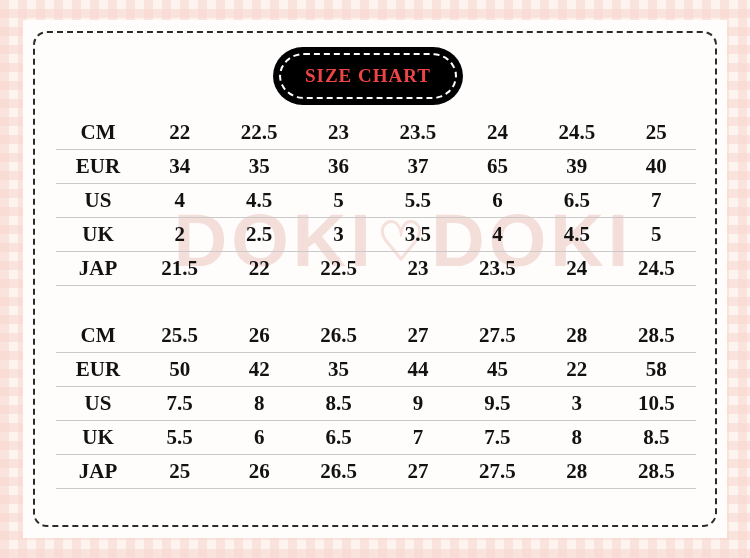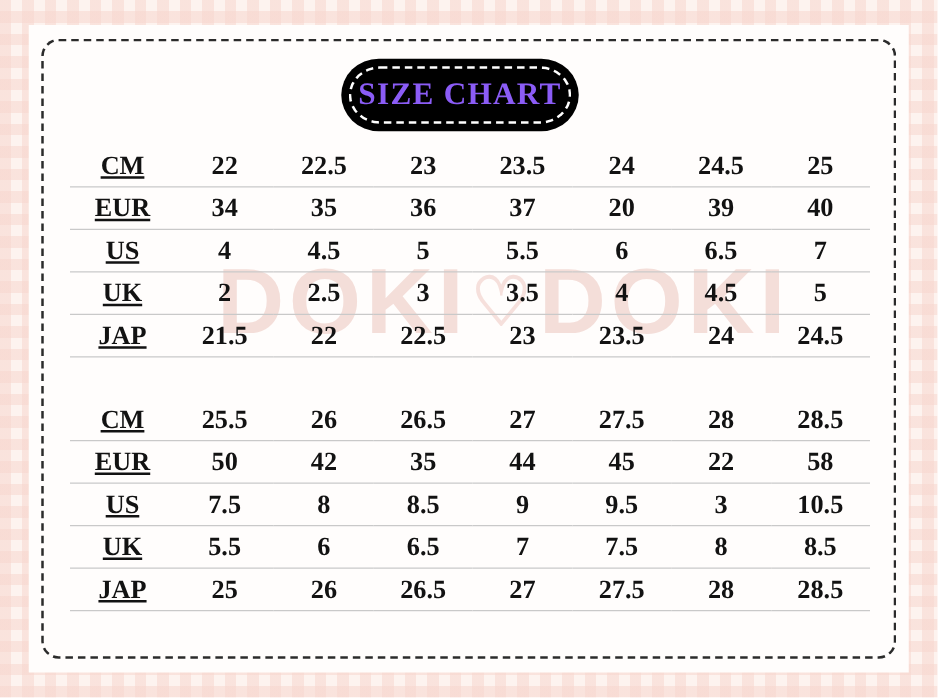--- a/index.html
+++ b/index.html
@@ -83,24 +83,24 @@
     left: 6px;
     top: 6px;
     right: 6px;
     bottom: 6px;
     border: 2px dashed #ffffff;
     border-radius: 26px / 24px;
     box-sizing: border-box;
   }
   .title-text {
     position: relative;
-    color: #8b5cf6;
+    color: #ef4444;
     font-family: "Liberation Serif", serif;
     font-weight: bold;
-    font-size: 25px;
+    font-size: 19px;
     letter-spacing: 1px;
     z-index: 2;
   }
   .tables {
     position: absolute;
     left: 56px;
     top: 116px;
     width: 640px;
   }
   table.size-table {
@@ -117,21 +117,20 @@
     color: #121212;
     border-bottom: 1px solid #c9c9c9;
     padding: 0;
   }
   table.size-table tr:last-child td {
     border-bottom: 1px solid #c9c9c9;
     margin-top: 36px;
   }
   table.size-table td.label {
     width: 84px;
-    text-decoration: underline;
   }
   .table-gap {
     height: 33px;
   }
 </style>
 </head>
 <body>
 
 <div class="page">
   <div class="inner-card"></div>
@@ -160,21 +159,21 @@
           <td>24</td>
           <td>24.5</td>
           <td>25</td>
         </tr>
         <tr>
           <td class="label">EUR</td>
           <td>34</td>
           <td>35</td>
           <td>36</td>
           <td>37</td>
-          <td>20</td>
+          <td>65</td>
           <td>39</td>
           <td>40</td>
         </tr>
         <tr>
           <td class="label">US</td>
           <td>4</td>
           <td>4.5</td>
           <td>5</td>
           <td>5.5</td>
           <td>6</td>

